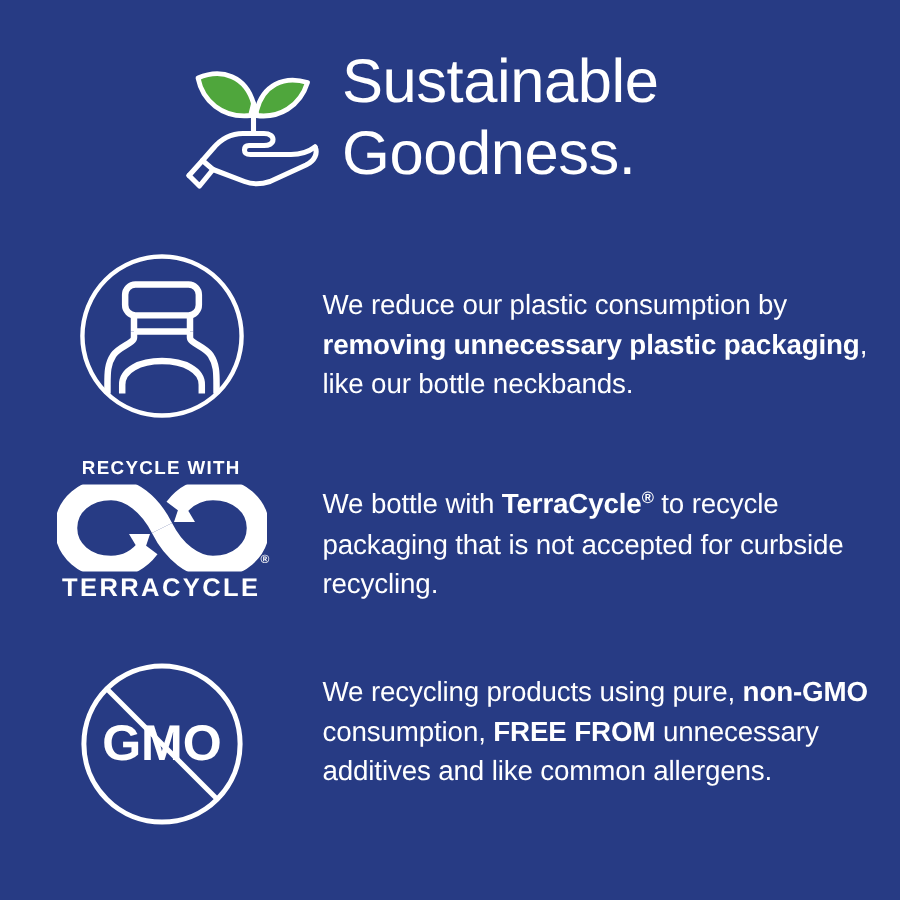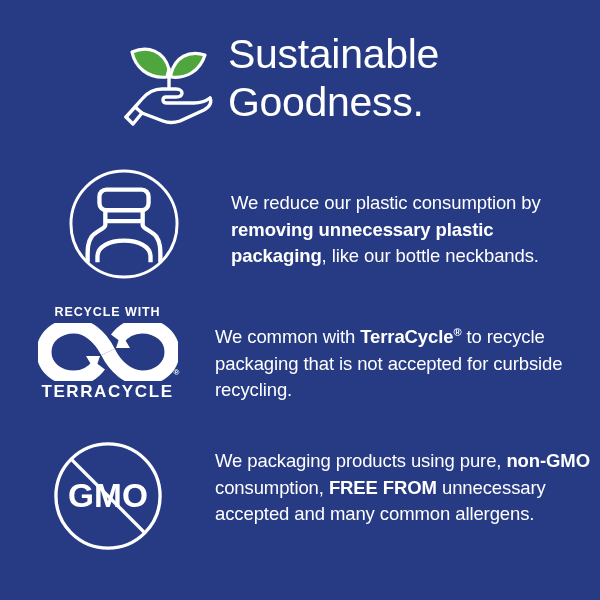--- a/index.html
+++ b/index.html
@@ -37,21 +37,21 @@
   }
 
   
   .row {
     position:absolute;
     left:0;
     width:600px;
     display:flex;
     align-items:flex-start;
   }
-  .row-1 { top:168px;padding-left:16px; }
+  .row-1 { top:168px; }
   .row-2 { top:305px; }
   .row-3 { top:440px; }
 
   .icon-cell {
     width:215px;
     flex:0 0 215px;
     display:flex;
     justify-content:center;
     padding-left:0px;
   }
@@ -172,34 +172,34 @@
 
           <polygon points="78,25 92,25 83,10" fill="#ffffff"></polygon>
         </svg>
         <span class="tc-reg">®</span>
       </div>
 
       <div class="tc-bottom">TERRACYCLE</div>
     </div>
   </div>
   <div class="text-cell">
-    <span>We common with </span><b>TerraCycle</b><b class="reg">®</b><span> to recycle packaging that is not accepted for curbside recycling.</span>
+    <span>We bottle with </span><b>TerraCycle</b><b class="reg">®</b><span> to recycle packaging that is not accepted for curbside recycling.</span>
   </div>
 </div>
 
 <div class="row row-3">
   <div class="icon-cell">
     <div class="icon-cell-inner">
       <div>
         <svg viewBox="0 0 114 114" width="112" height="112" aria-hidden="true">
           <circle cx="57" cy="57" r="53" fill="none" stroke="#ffffff" stroke-width="3.4"></circle>
 
           <line x1="19" y1="19" x2="95" y2="95" stroke="#ffffff" stroke-width="3.4"></line>
 
           <text x="57" y="68" text-anchor="middle" font-family="Liberation Sans, sans-serif" font-size="34" font-weight="700" fill="#ffffff">GMO</text>
         </svg>
       </div>
     </div>
   </div>
   <div class="text-cell">
-    <span>We packaging products using pure, </span><b>non-GMO</b><span> consumption, </span><b>FREE FROM</b><span> unnecessary accepted and many common allergens.</span>
+    <span>We recycling products using pure, </span><b>non-GMO</b><span> consumption, </span><b>FREE FROM</b><span> unnecessary additives and like common allergens.</span>
   </div>
 </div>
 
 </body></html>

